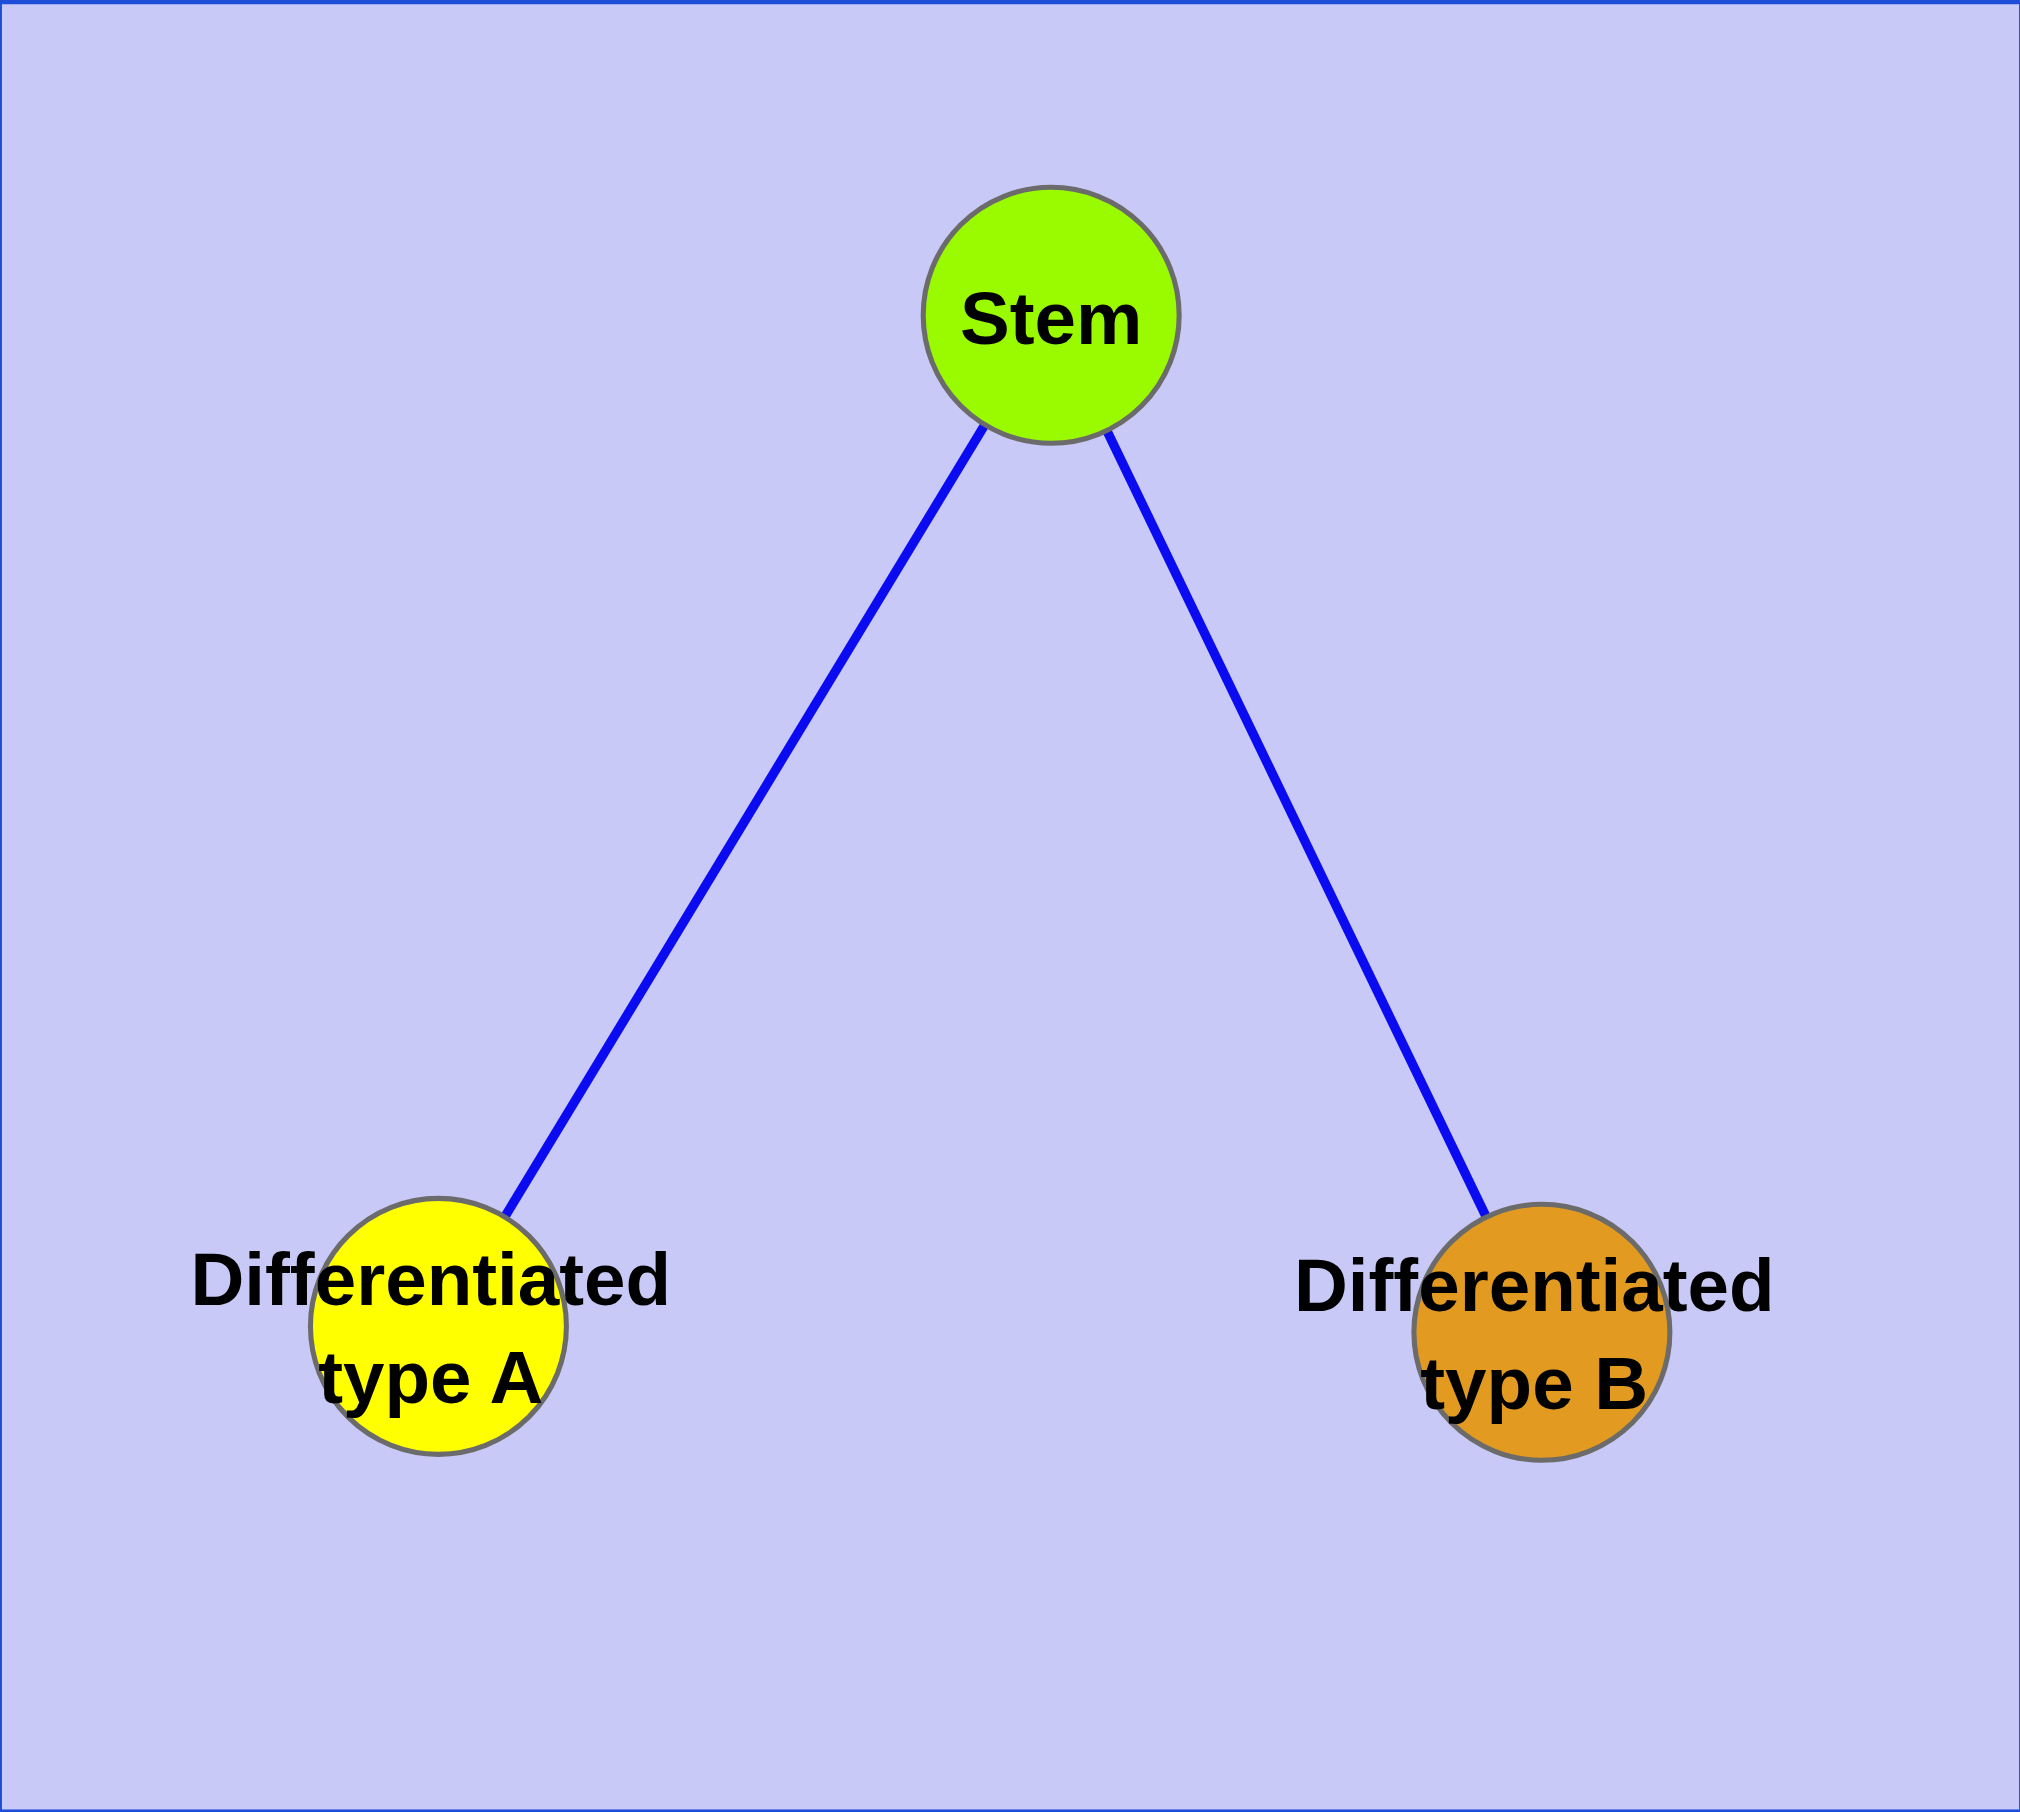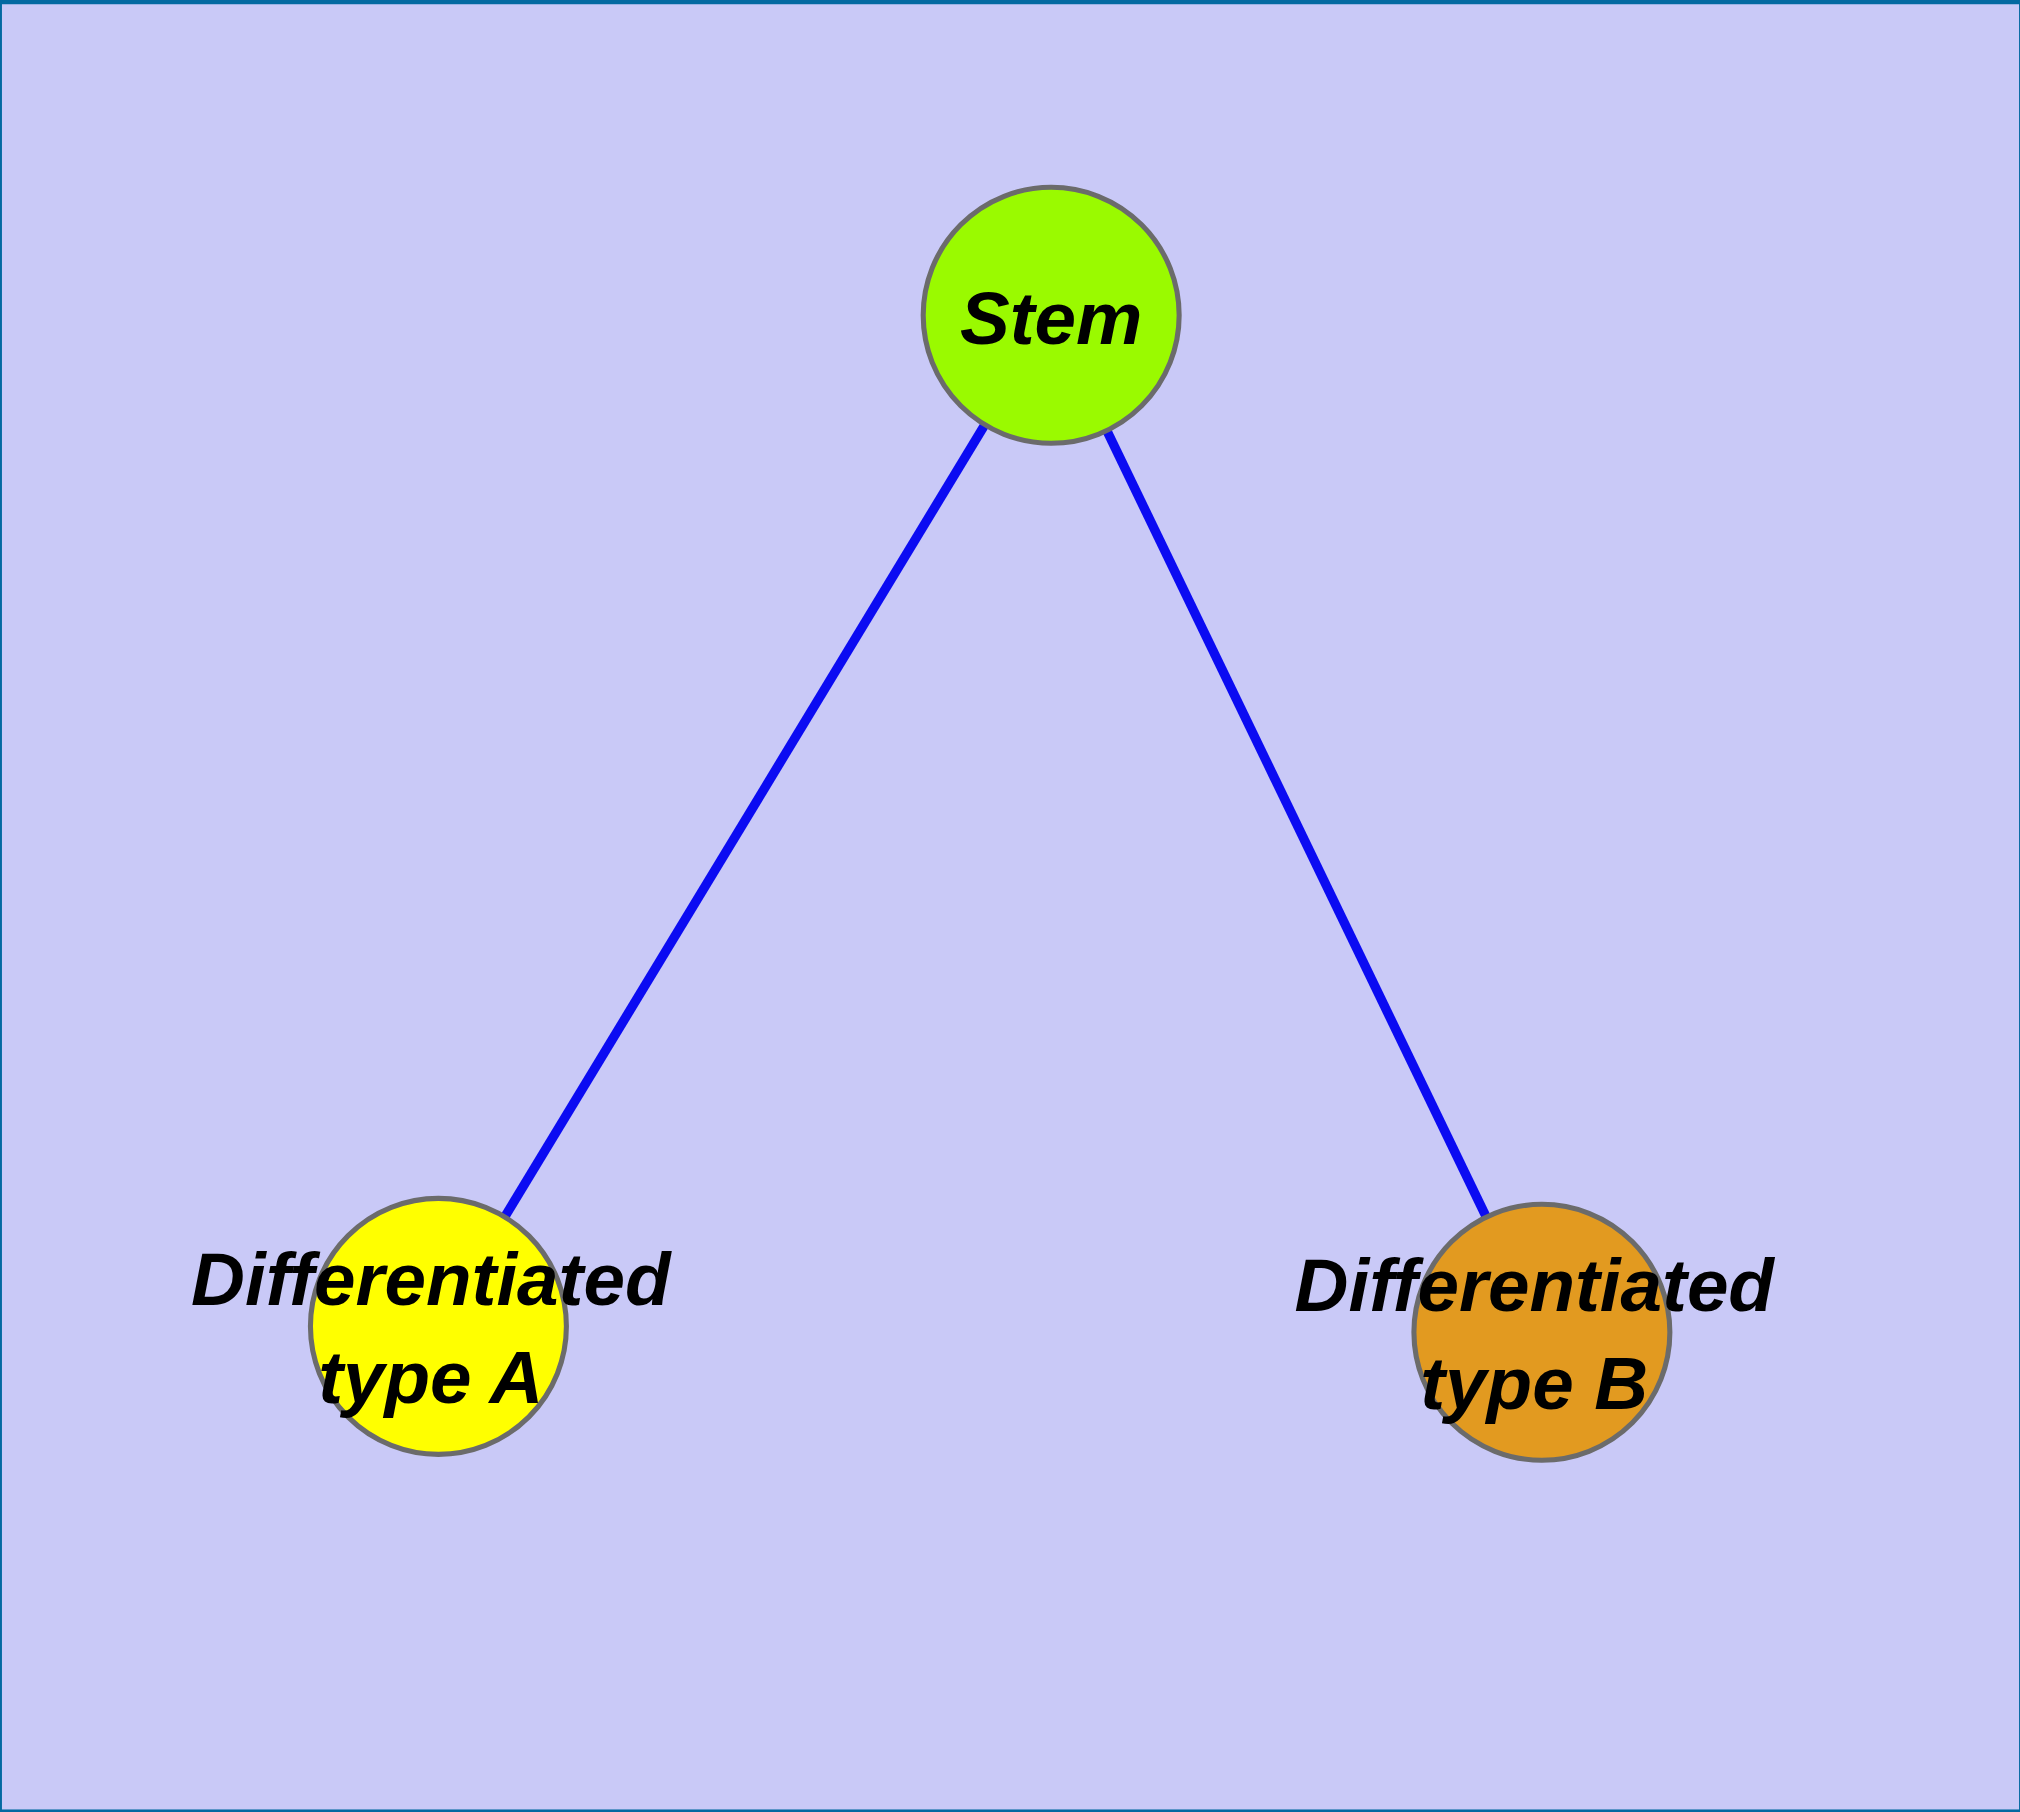--- a/index.html
+++ b/index.html
@@ -5,23 +5,22 @@
   html, body {
     margin: 0;
     padding: 0;
     background: #ffffff;
     font-family: "Liberation Sans", sans-serif;
   }
   .canvas-wrap {
     position: relative;
     width: 2021px;
     height: 1812px;
-    background: #0369a1;
+    background: #1d4ed8;
     overflow: hidden;
-    font-style: italic;
   }
   svg.diagram {
     display: block;
     width: 2021px;
     height: 1812px;
   }
   .edge {
     stroke-width: 11px;
     stroke-linecap: butt;
     fill: none;

